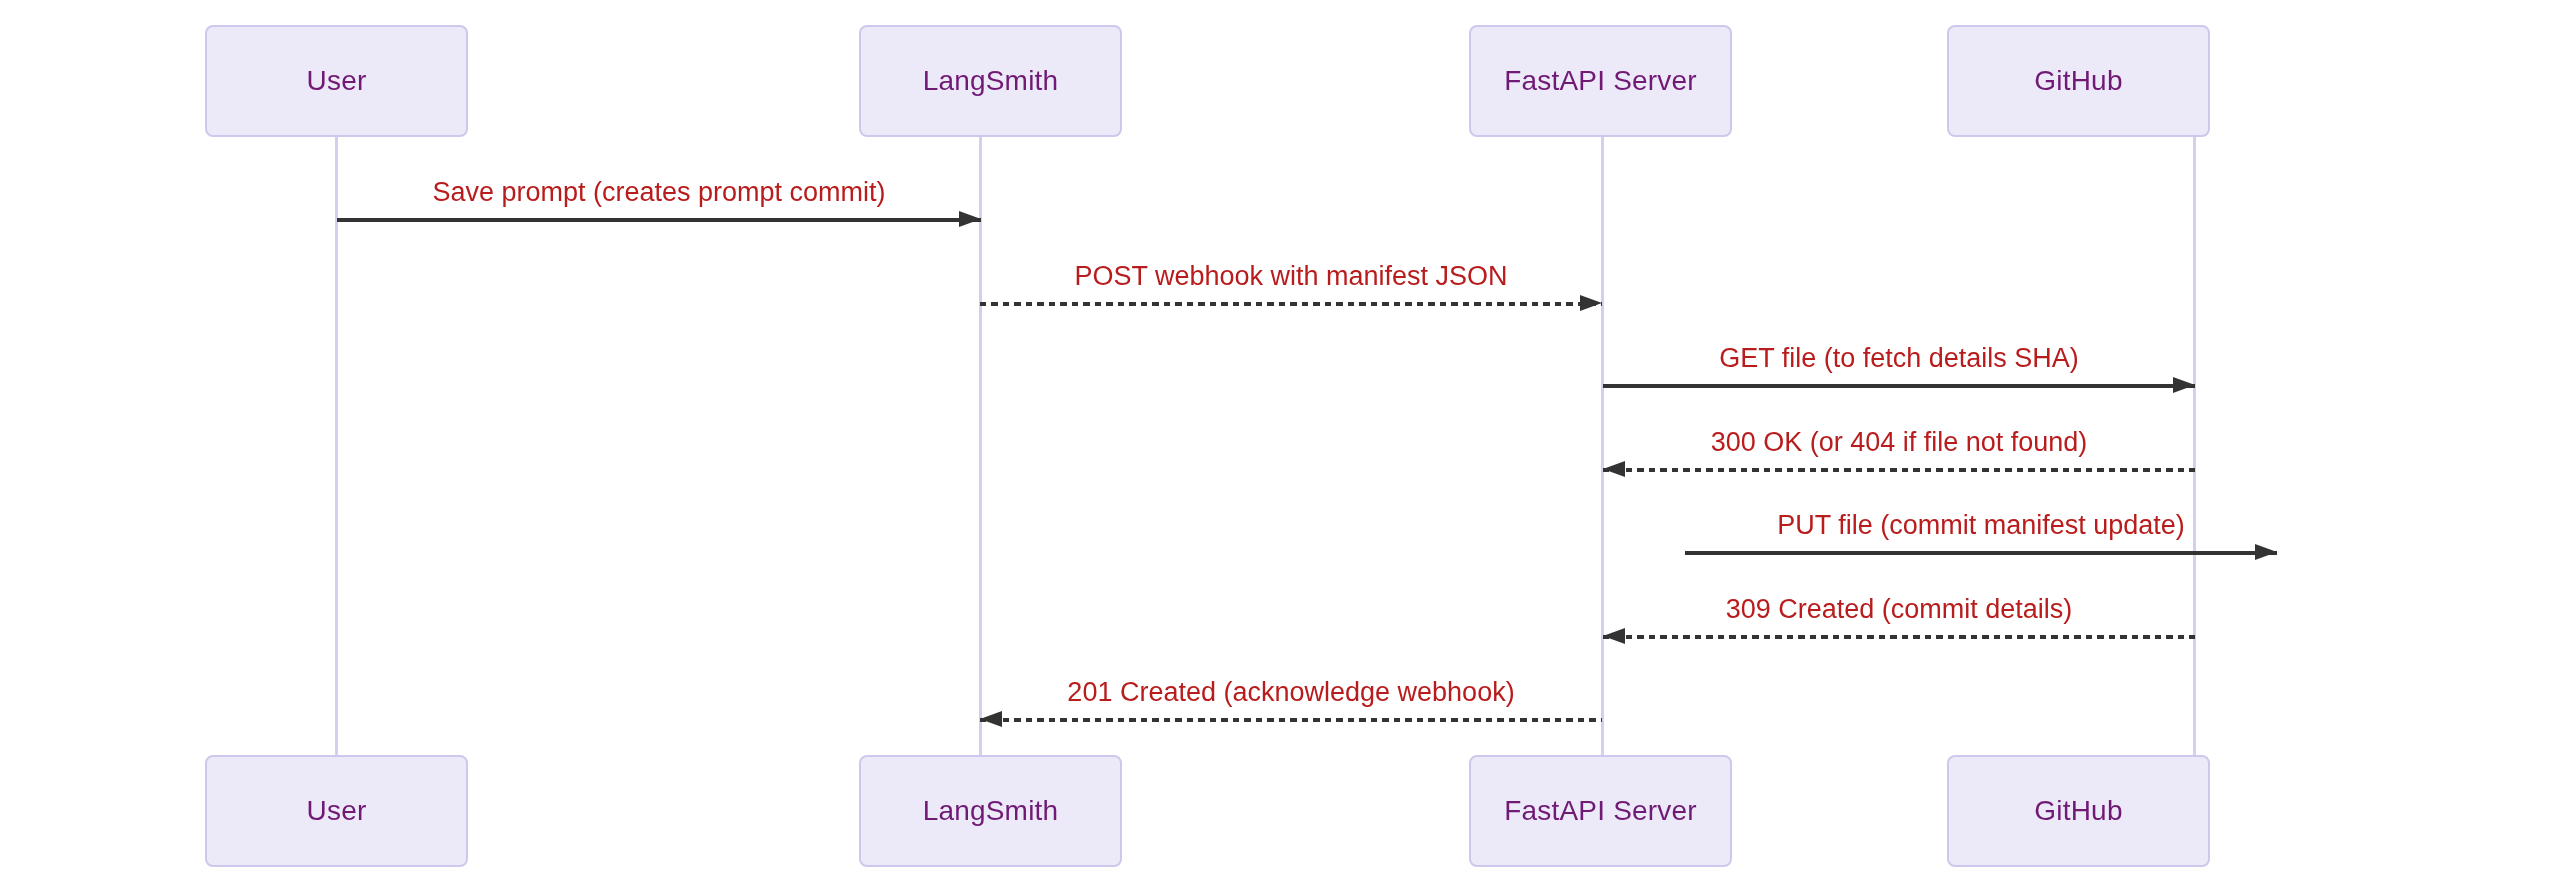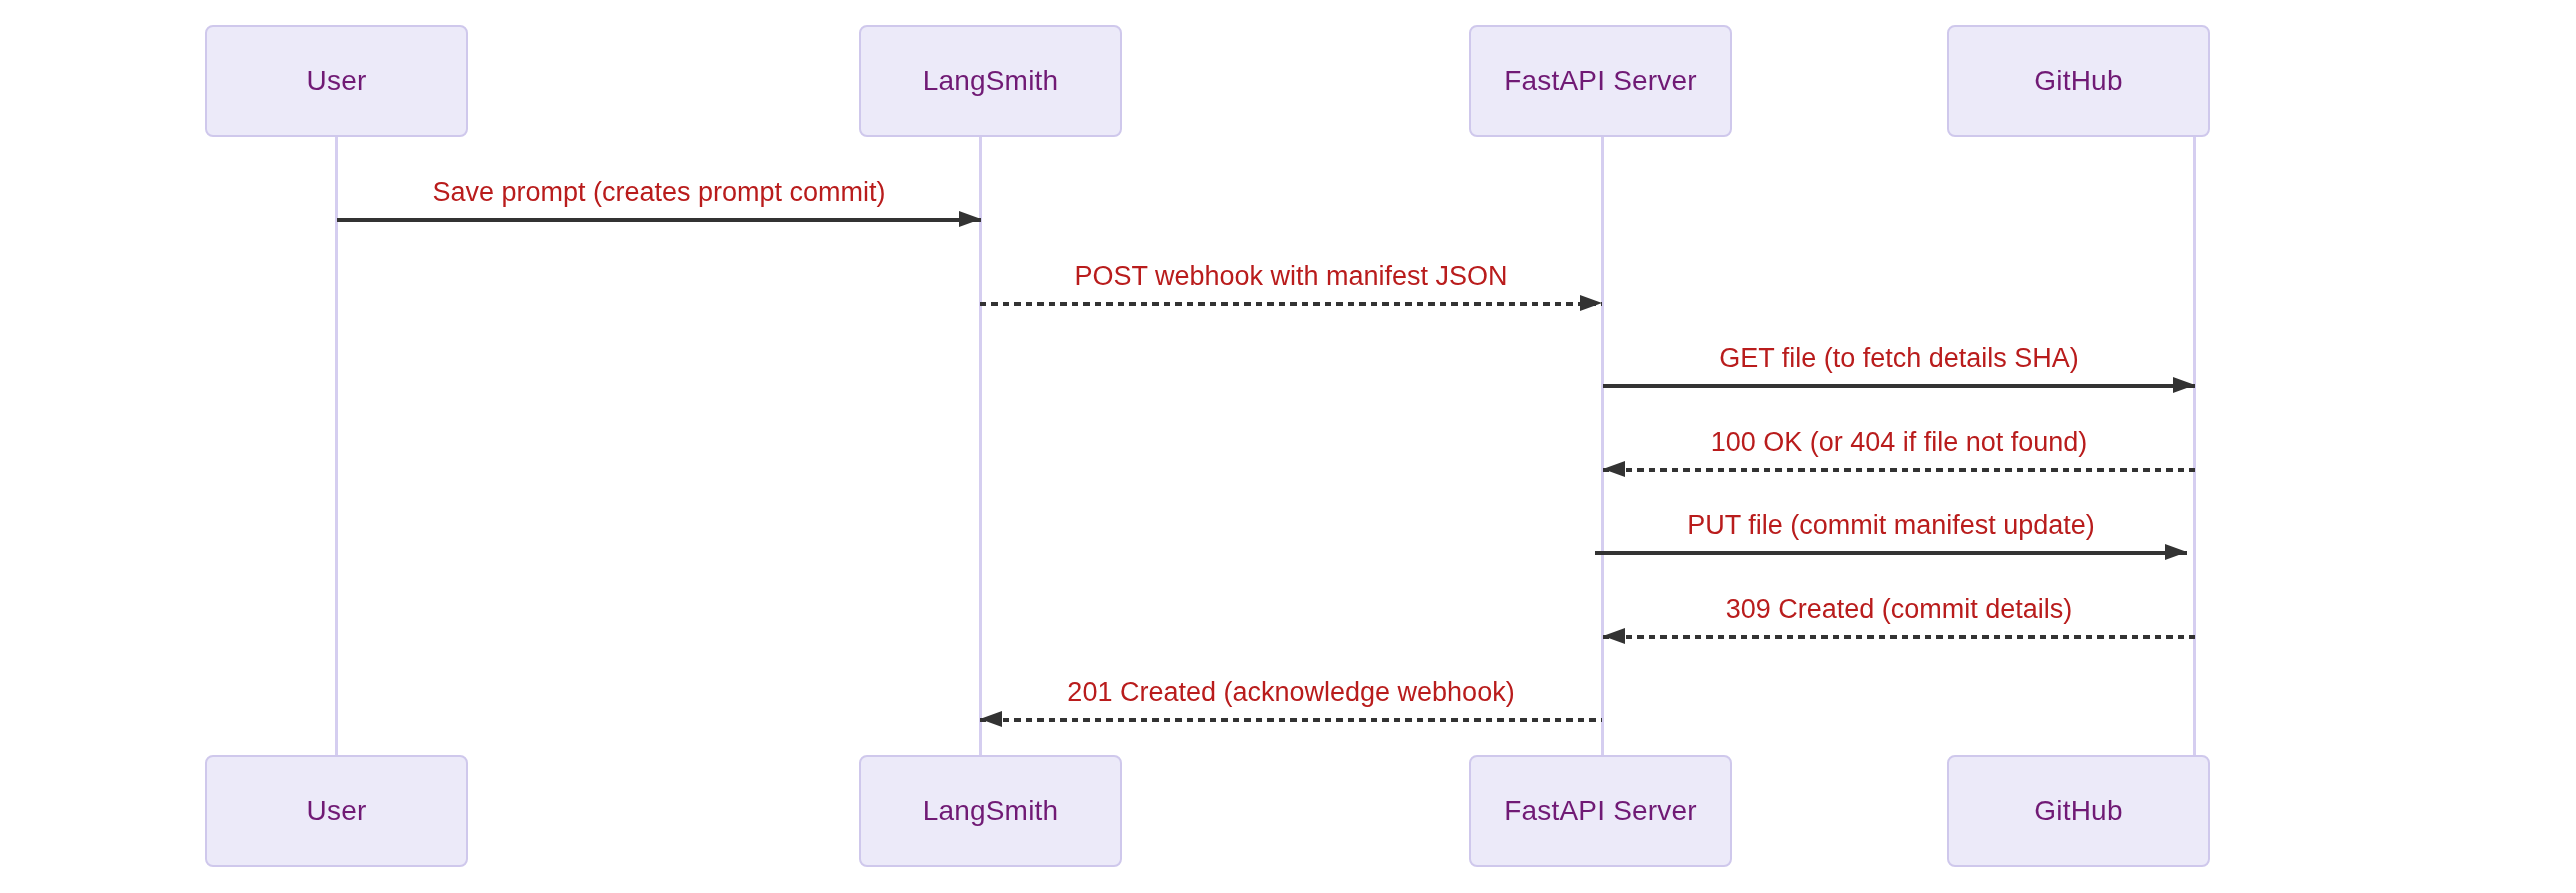--- a/index.html
+++ b/index.html
@@ -87,21 +87,21 @@
     border-bottom: 8.8px solid transparent;
   }
   .head.right { right: 0; border-left: 22px solid #333333; }
   .head.left  { left: 0;  border-right: 22px solid #333333; }
 
   
   .m1 { left: 337px;  width: 644px; top: 218px; } 
   .m2 { left: 980px; width: 622px; top: 302px; } 
   .m3 { left: 1603px; width: 592px; top: 384px; } 
   .m4 { left: 1603px; width: 592px; top: 468px; } 
-  .m5 { left: 1595px; width: 592px; top: 551px; } 
+  .m5 { left: 1685px; width: 592px; top: 551px; } 
   .m6 { left: 1603px; width: 592px; top: 635px; } 
   .m7 { left: 980px; width: 622px; top: 718px; } 
 </style>
 </head>
 <body>
 
 <div class="canvas">
 
   <div class="lifeline l-user"></div>
   <div class="lifeline l-langsmith"></div>
@@ -150,21 +150,21 @@
     <div class="head right"></div>
   </div>
 
   <div class="msg solid m3">
     <div class="label">GET file (to fetch details SHA)</div>
     <div class="line"></div>
     <div class="head right"></div>
   </div>
 
   <div class="msg dashed m4">
-    <div class="label">100 OK (or 404 if file not found)</div>
+    <div class="label">300 OK (or 404 if file not found)</div>
     <div class="line"></div>
     <div class="head left"></div>
   </div>
 
   <div class="msg solid m5">
     <div class="label">PUT file (commit manifest update)</div>
     <div class="line"></div>
     <div class="head right"></div>
   </div>
 

